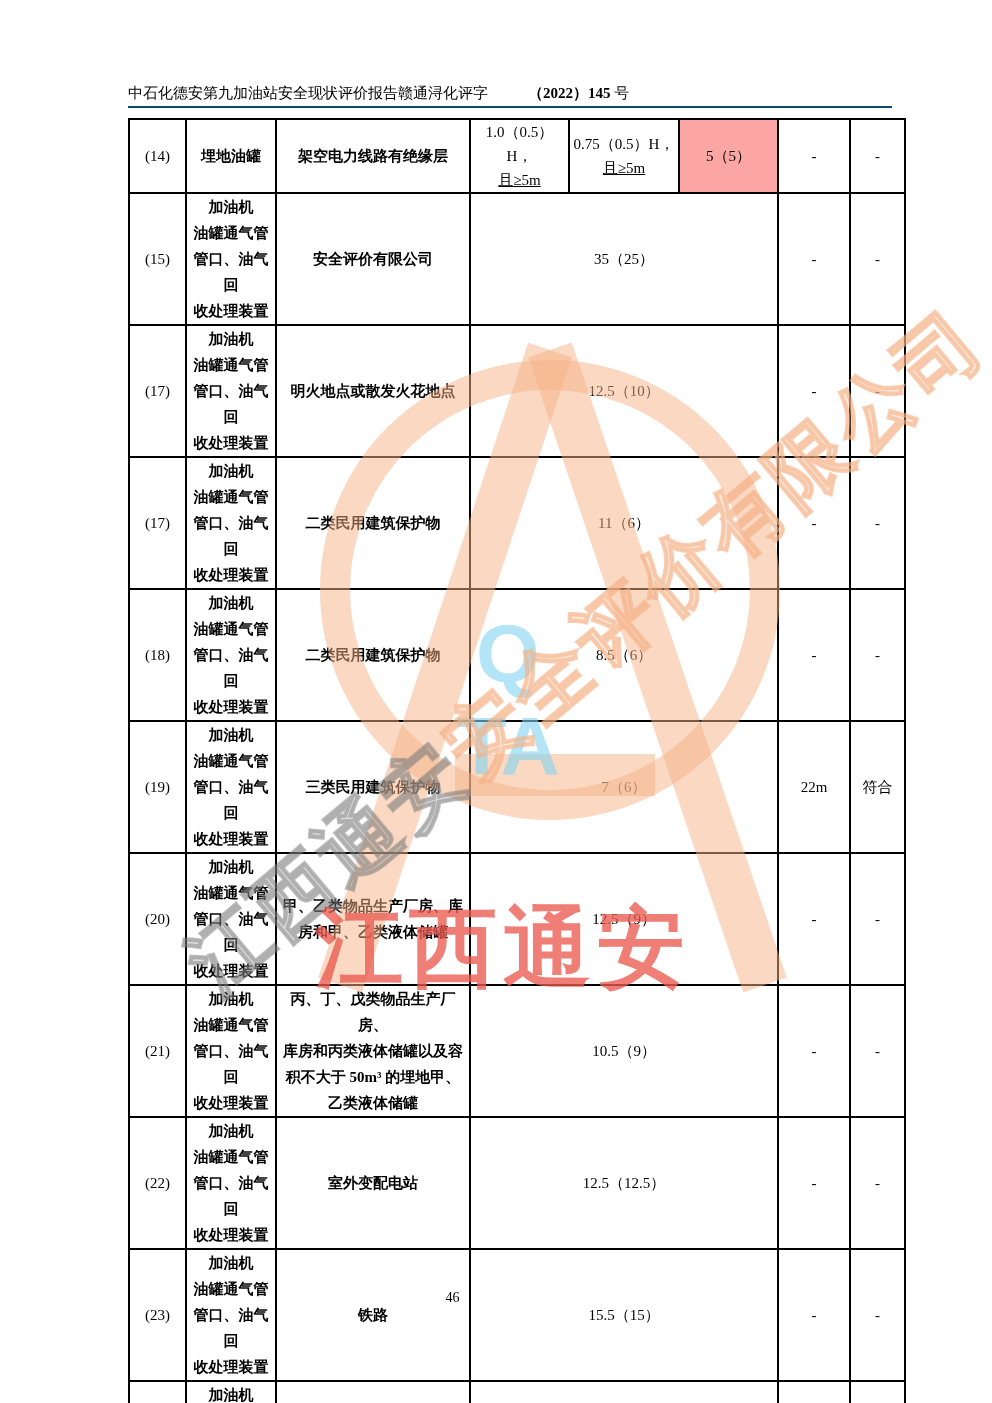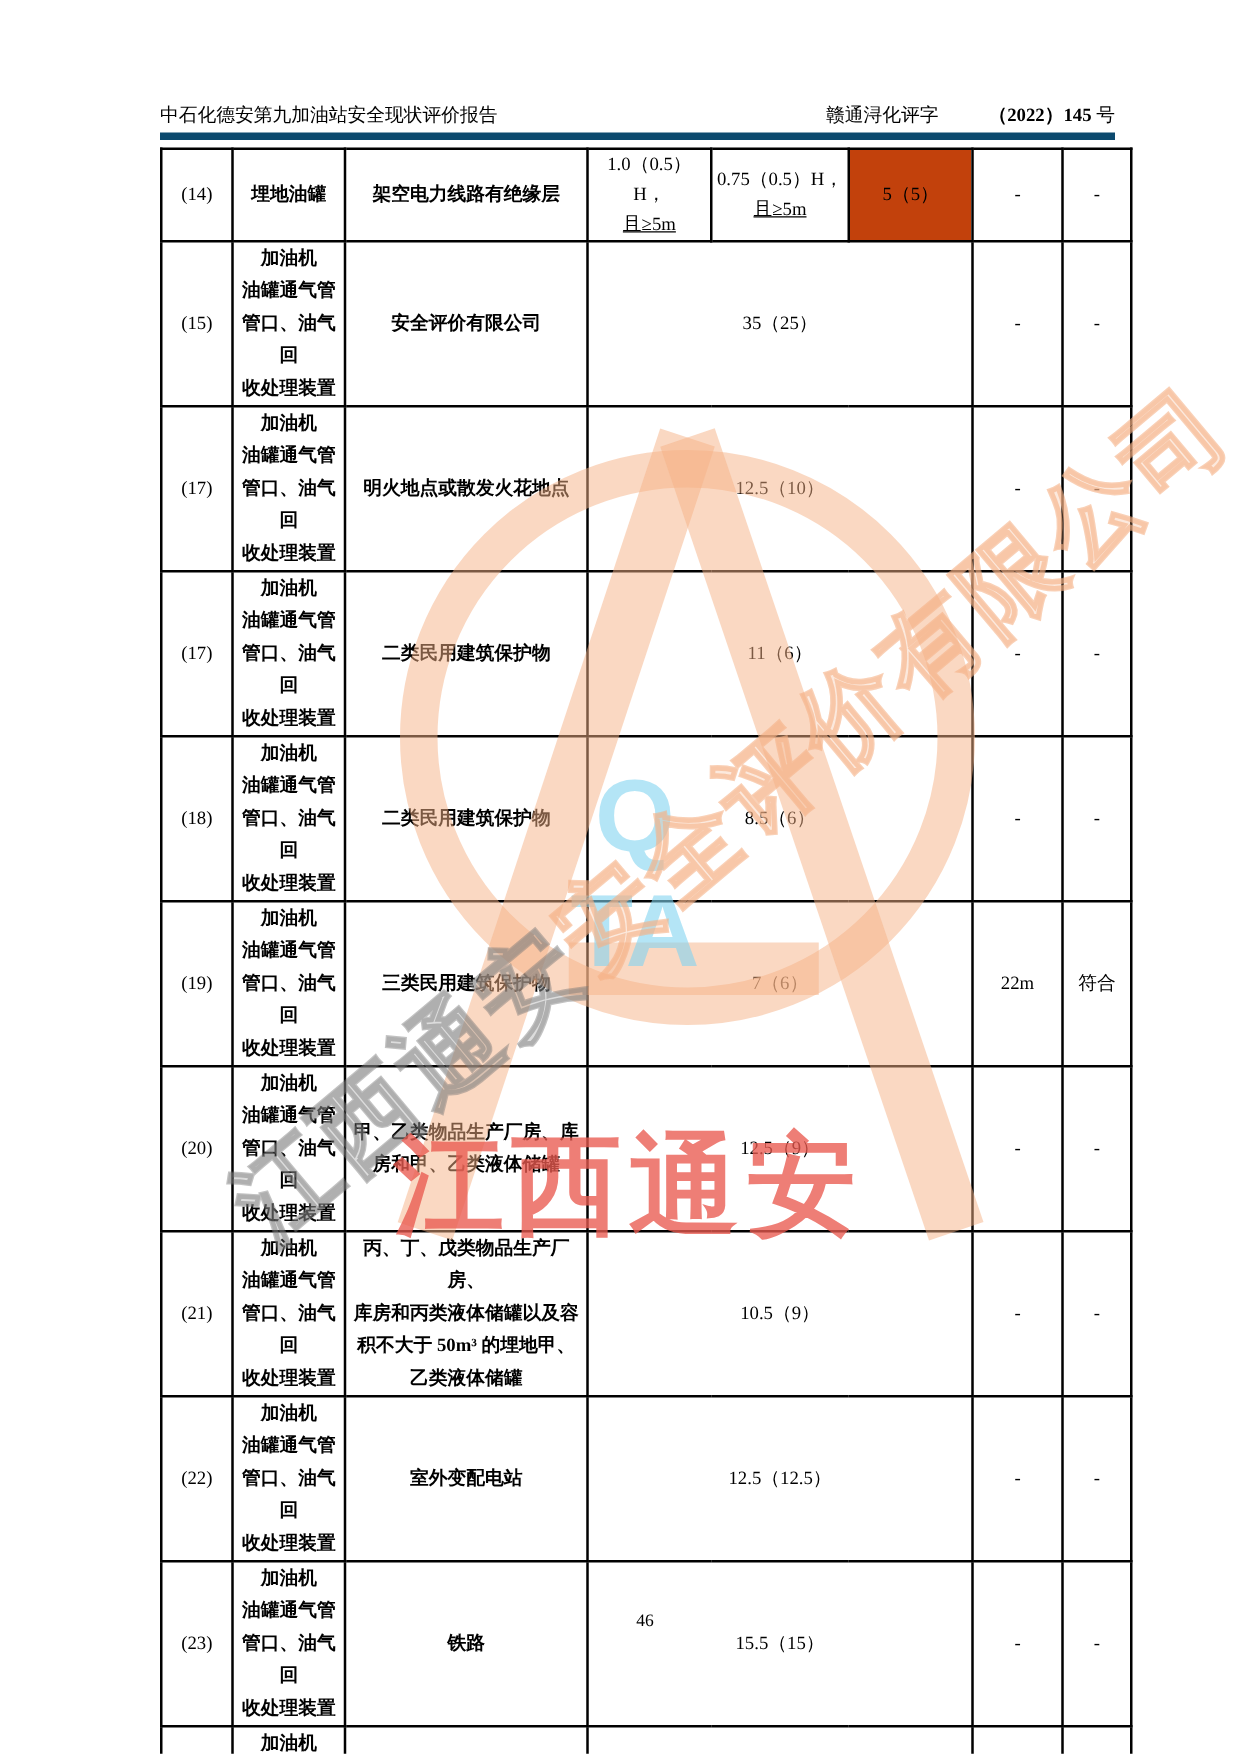--- a/index.html
+++ b/index.html
@@ -3,42 +3,42 @@
 <meta charset="utf-8">
 <style>
   html,body{margin:0;padding:0;background:#ffffff;}
   body{
     width:992px;height:1403px;position:relative;overflow:hidden;
     font-family:"Liberation Serif","DejaVu Serif",serif;color:#000;
   }
   
   .page-header{
     position:absolute;left:128px;top:84px;width:764px;height:22px;
-    border-bottom:6px solid #0c4a6e;
-    display:flex;justify-content:space-between;align-items:flex-start;
+    border-bottom:2px solid #0c4a6e;
+    display:flex;justify-content:flex-start;align-items:flex-start;
     font-size:15px;line-height:19px;
   }
   .hdr-right b{font-weight:bold;margin-left:40px;}
   
   .tbl-wrap{position:absolute;left:128px;top:118px;z-index:1;}
   table.main{
     border-collapse:collapse;table-layout:fixed;width:776px;
     font-size:15px;
   }
   table.main td{
     border:2px solid #000;text-align:center;vertical-align:middle;
     padding:0 2px;line-height:26px;overflow:hidden;
   }
   td.item,td.obj{white-space:pre-line;font-weight:bold;}
-  td.hl{background:#c2410c;}
+  td.hl{background:#fca5a5;}
   tr.r14 td{line-height:24px;}
   .u{text-decoration:underline;}
   
   .page-num{
-    position:absolute;left:128px;top:1290px;width:776px;
+    position:absolute;left:128px;top:1290px;width:649px;
     text-align:center;font-size:14px;z-index:1;
   }
   
   .wm{position:absolute;pointer-events:none;z-index:5;}
   .wm-logo{left:280px;top:320px;width:560px;height:700px;}
   .wm-qta{
     left:438px;top:608px;width:140px;text-align:center;
     font-family:"Liberation Sans","DejaVu Sans",sans-serif;font-weight:bold;
     font-size:82px;line-height:92px;white-space:pre-line;
     color:rgba(130,212,240,0.6);

